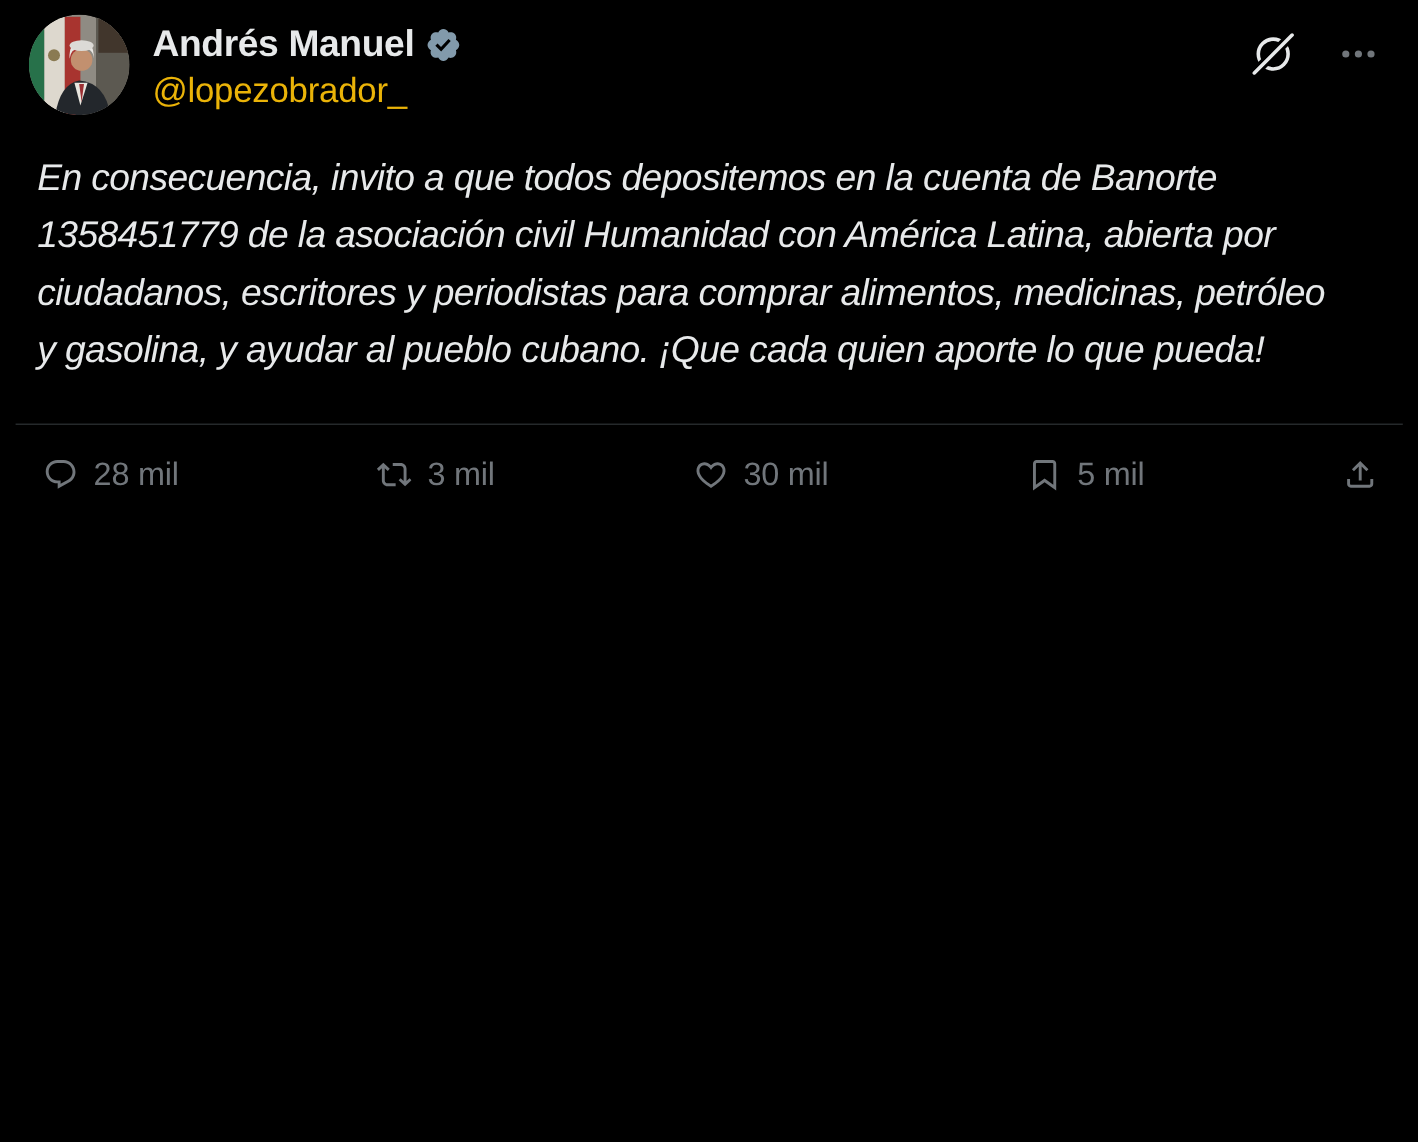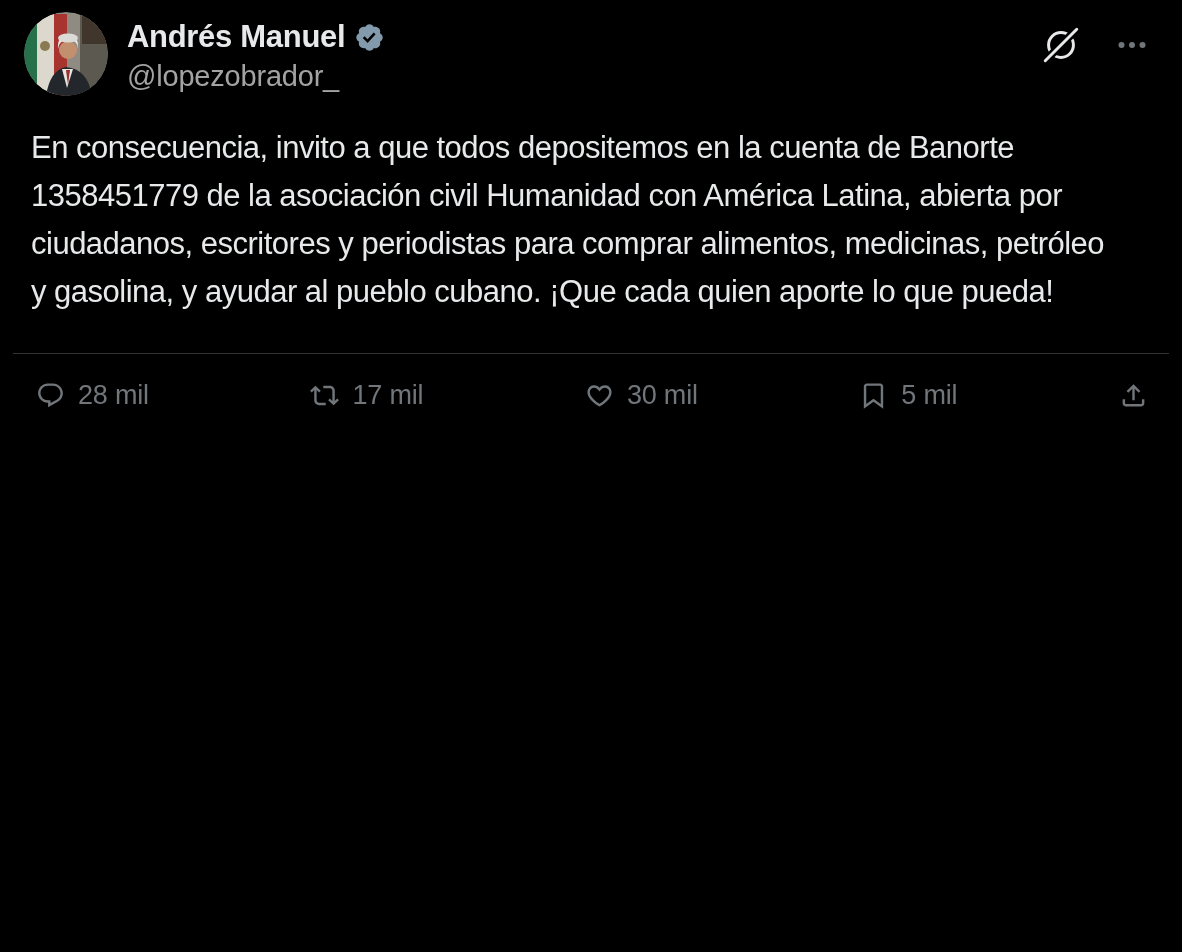--- a/index.html
+++ b/index.html
@@ -47,21 +47,21 @@
     cursor: pointer;
   }
   .verified {
     margin-left: 9px;
     display: inline-flex;
     align-items: center;
   }
   .handle {
     font-size: 29px;
     font-weight: 400;
-    color: #a3a3a3;
+    color: #eab308;
     margin-top: 5px;
     letter-spacing: -0.2px;
     cursor: pointer;
   }
   .header-actions {
     margin-left: auto;
     display: flex;
     align-items: center;
     gap: 32px;
     padding-top: 12px;
@@ -75,21 +75,21 @@
     width: 1092px;
   }
   .tweet-body p {
     margin: 0 0 48px 0;
     font-size: 31px;
     line-height: 48px;
     font-weight: 400;
     color: #e7e9ea;
     letter-spacing: -0.5px;
   }
-  .tweet-body p:last-child { margin-bottom: 16px; }
+  .tweet-body p:last-child { margin-bottom: 16px; font-style: italic; }
   
   .meta {
     margin-top: 30px;
     margin-left: 7px;
     font-size: 28px;
     color: #71767b;
     letter-spacing: -0.2px;
   }
   .meta .sep { margin: 0 8px; }
   .views-count {
@@ -203,21 +203,21 @@
         </span>
         <span class="count">28 mil</span>
       </div>
 
       <div class="action">
         <span>
           <svg width="29" height="29" viewBox="0 0 24 24" fill="#71767b">
             <path d="M4.5 3.88l4.432 4.14-1.364 1.46L5.5 7.55V16c0 1.1.896 2 2 2H13v2H7.5c-2.209 0-4-1.79-4-4V7.55L1.432 9.48.068 8.02 4.5 3.88zM16.5 6H11V4h5.5c2.209 0 4 1.79 4 4v8.45l2.068-1.93 1.364 1.46-4.432 4.14-4.432-4.14 1.364-1.46 2.068 1.93V8c0-1.1-.896-2-2-2z"></path>
           </svg>
         </span>
-        <span class="count">17 mil</span>
+        <span class="count">3 mil</span>
       </div>
 
       <div class="action">
         <span>
           <svg width="29" height="29" viewBox="0 0 24 24" fill="#71767b">
             <path d="M16.697 5.5c-1.222-.06-2.679.51-3.89 2.16l-.805 1.09-.806-1.09C9.984 6.01 8.526 5.44 7.304 5.5c-1.243.07-2.349.78-2.91 1.91-.552 1.12-.633 2.78.479 4.82 1.074 1.97 3.257 4.27 7.129 6.61 3.87-2.34 6.052-4.64 7.126-6.61 1.111-2.04 1.03-3.7.477-4.82-.561-1.13-1.666-1.84-2.908-1.91zm4.187 7.69c-1.351 2.48-4.001 5.12-8.379 7.67l-.503.3-.504-.3c-4.379-2.55-7.029-5.19-8.382-7.67-1.36-2.5-1.41-4.86-.514-6.67.887-1.79 2.647-2.91 4.601-3.01 1.651-.09 3.368.56 4.798 2.01 1.429-1.45 3.146-2.1 4.796-2.01 1.954.1 3.714 1.22 4.601 3.01.896 1.81.846 4.17-.514 6.67z"></path>
           </svg>
         </span>
         <span class="count">30 mil</span>
       </div>

